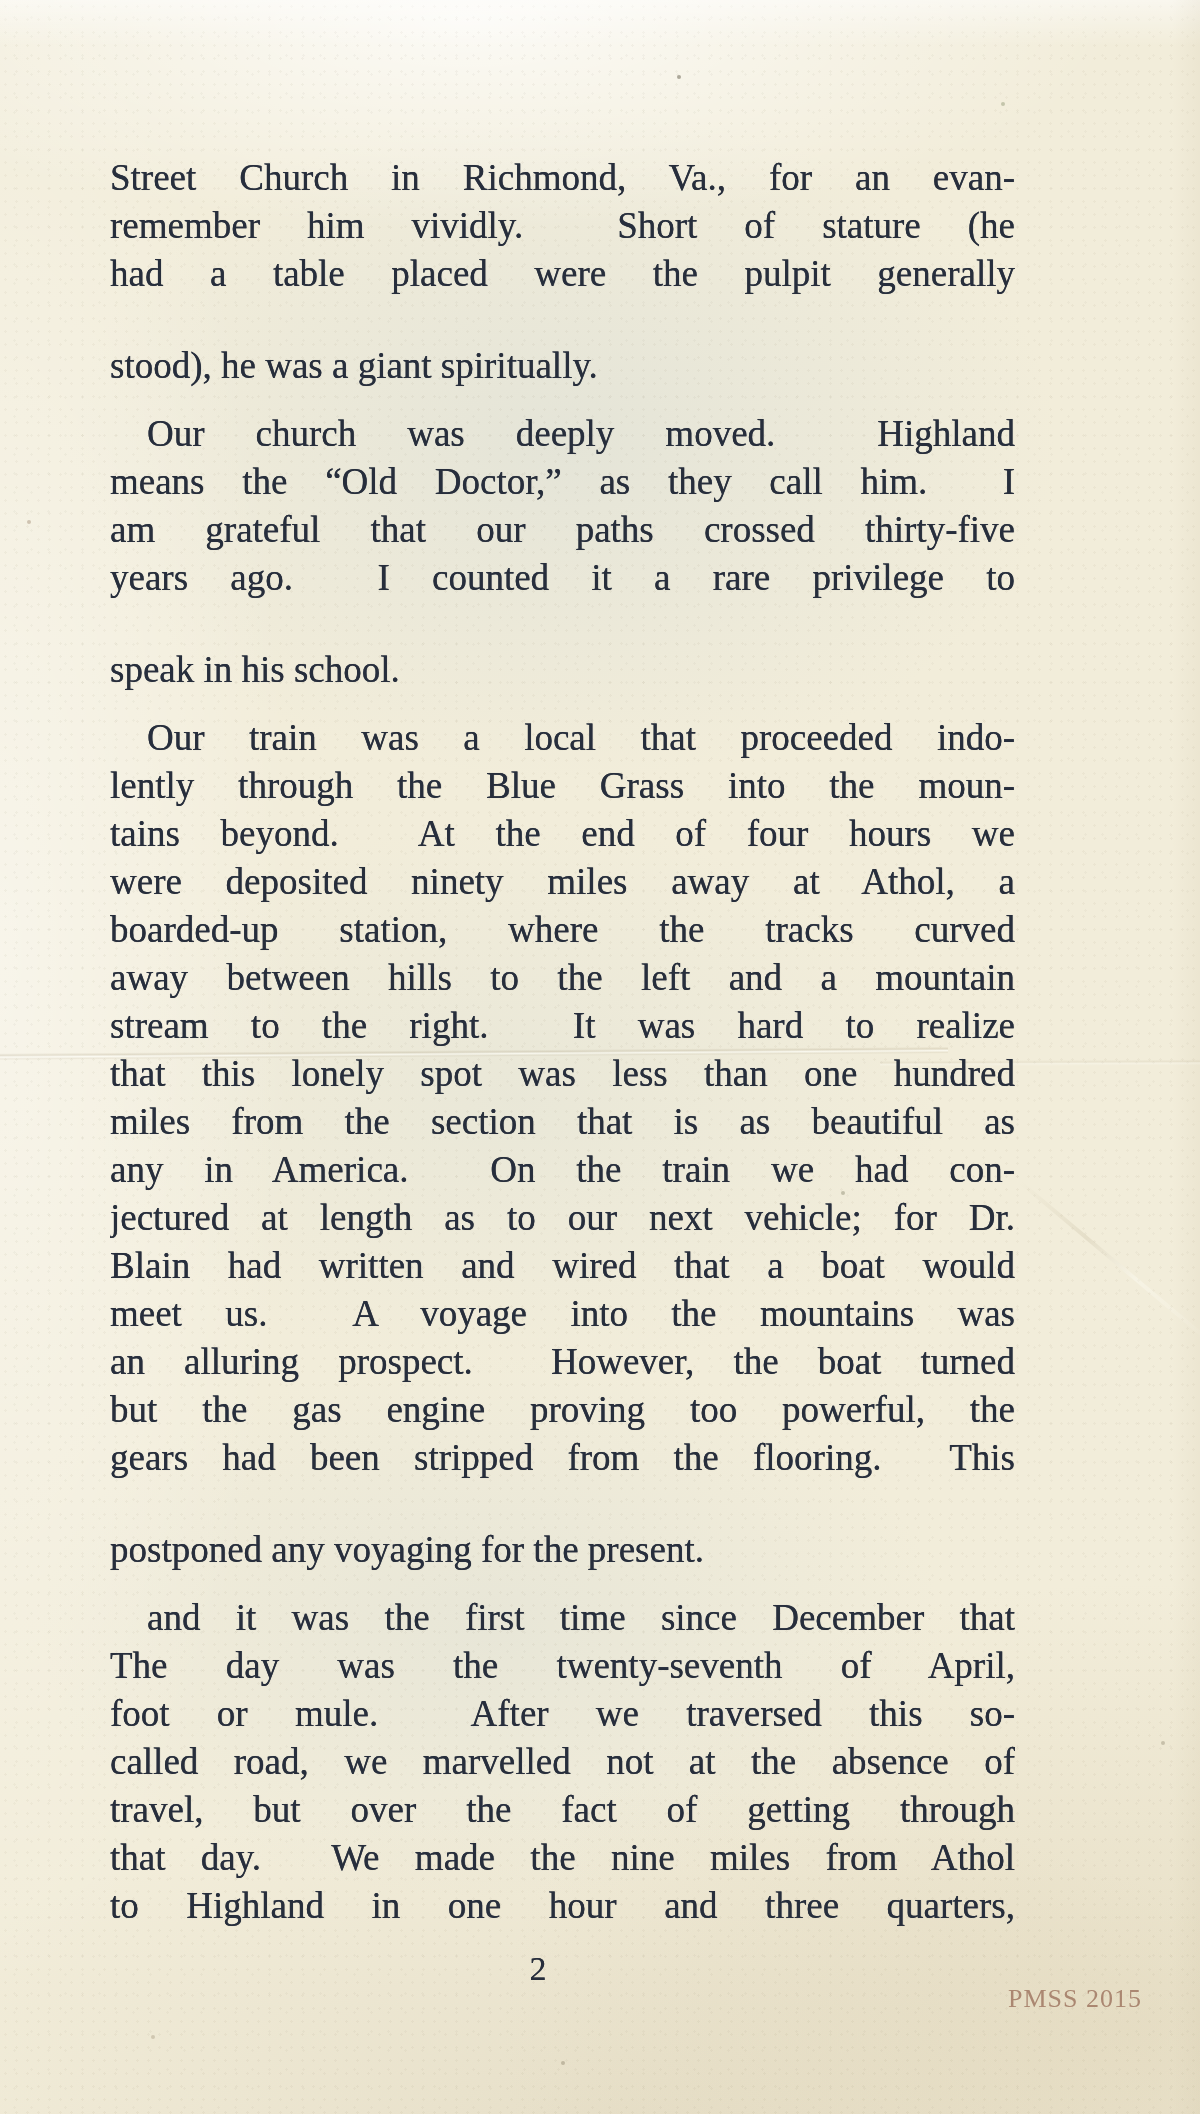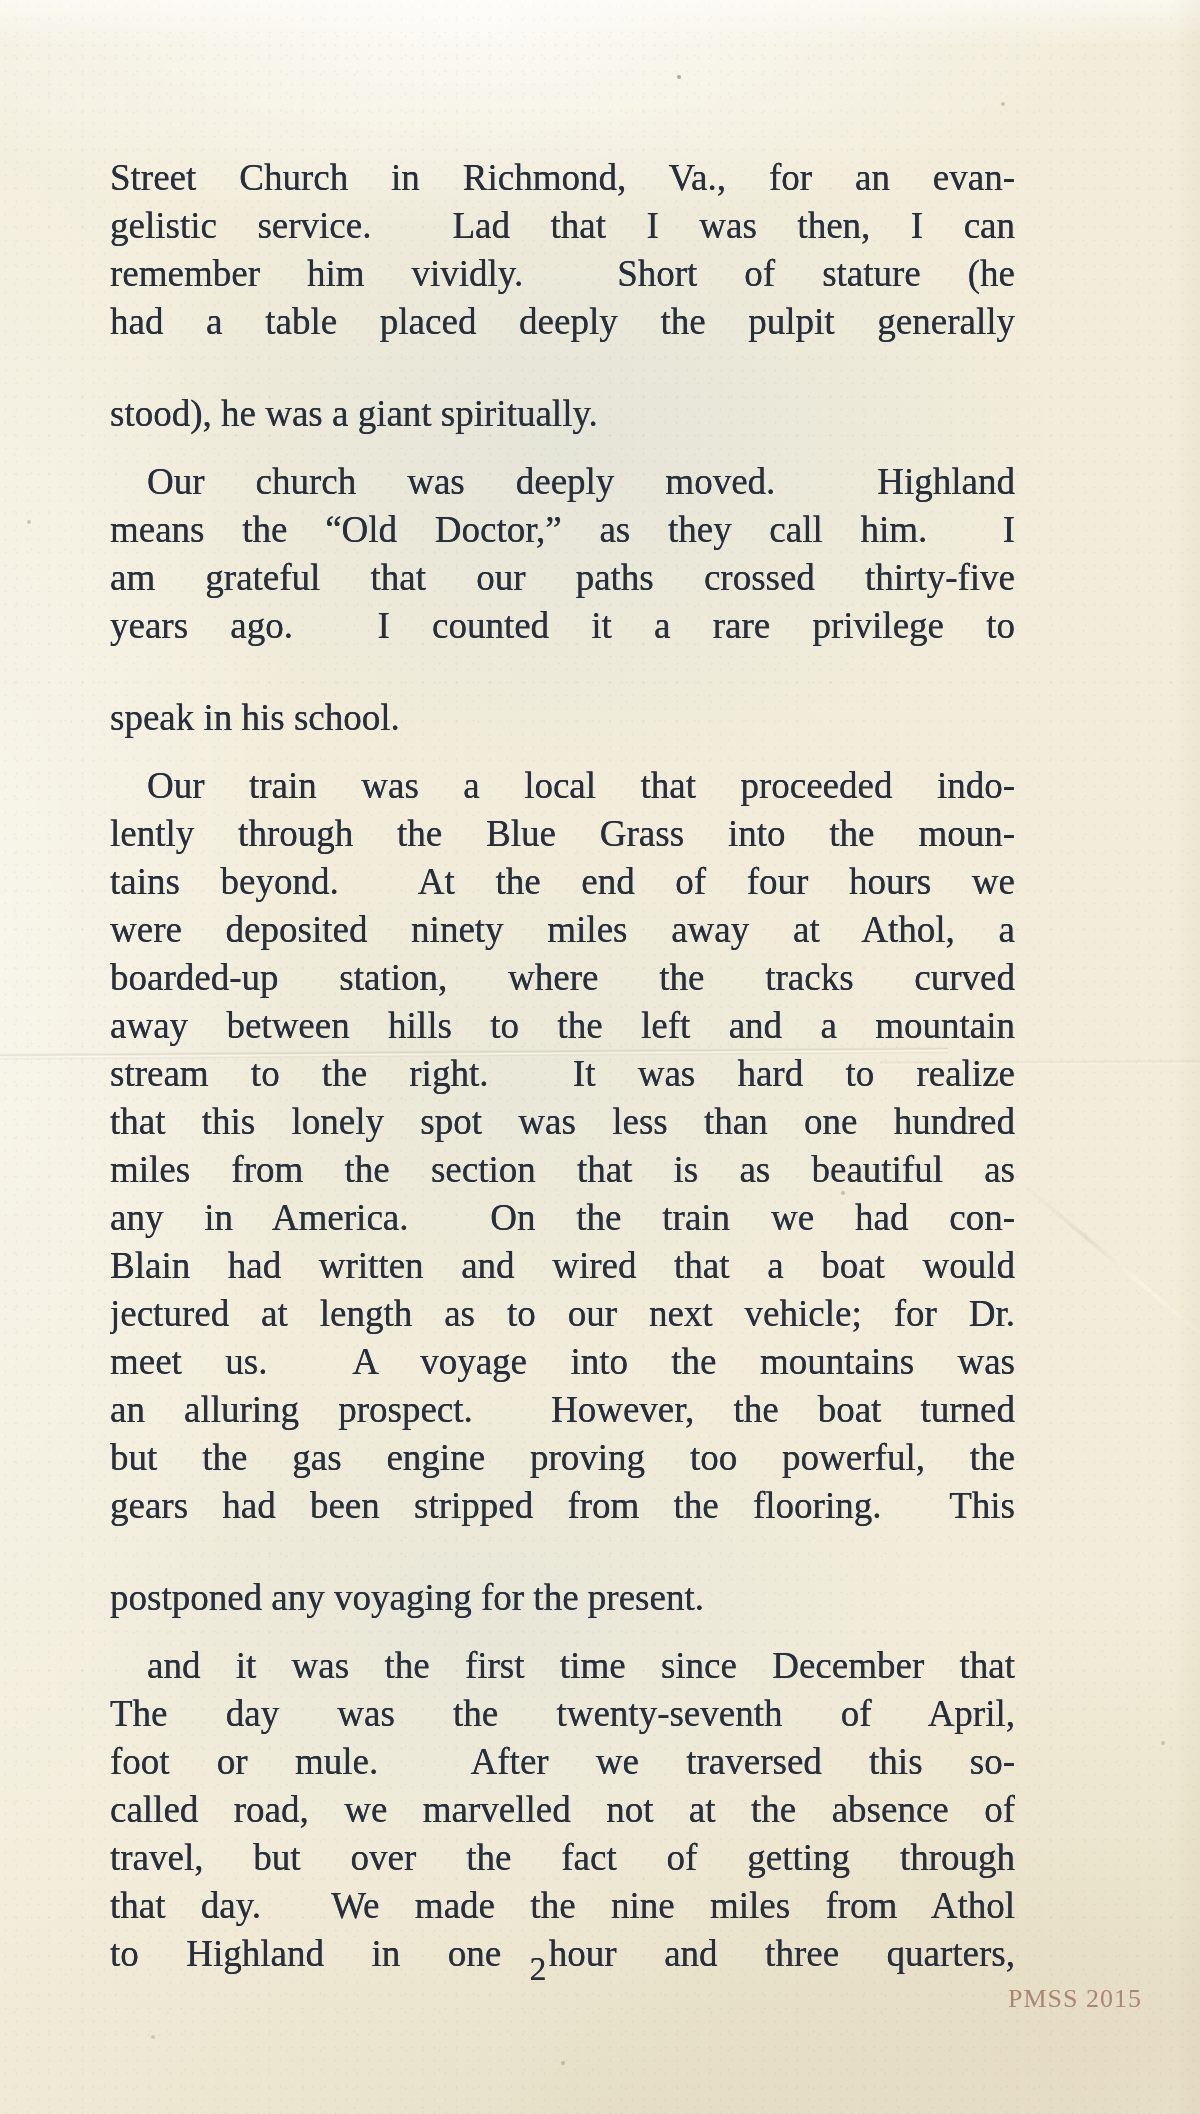--- a/index.html
+++ b/index.html
@@ -96,45 +96,44 @@
   <div class="edge-shade-top"></div>
   <div class="edge-shade-right"></div>
   <div class="crease-h-left"></div>
   <div class="crease-h-right"></div>
   <div class="crease-diag"></div>
   <div class="specks"></div>
 
   <div class="text-block" id="text-block">
       <div class="paragraph">
         <div class="line">Street Church in Richmond, Va., for an evan-</div>
-        <div class="line">gelistic service.&nbsp; Lad that I was then, I can</div>
         <div class="line">remember him vividly.&nbsp; Short of stature (he</div>
-        <div class="line">had a table placed deeply the pulpit generally</div>
+        <div class="line">had a table placed were the pulpit generally</div>
         <div class="line para-end">stood), he was a giant spiritually.</div>
       </div>
       <div class="paragraph indent">
         <div class="line">Our church was deeply moved.&nbsp; Highland</div>
         <div class="line">means the “Old Doctor,” as they call him.&nbsp; I</div>
         <div class="line">am grateful that our paths crossed thirty-five</div>
         <div class="line">years ago.&nbsp; I counted it a rare privilege to</div>
         <div class="line para-end">speak in his school.</div>
       </div>
       <div class="paragraph indent">
         <div class="line">Our train was a local that proceeded indo-</div>
         <div class="line">lently through the Blue Grass into the moun-</div>
         <div class="line">tains beyond.&nbsp; At the end of four hours we</div>
         <div class="line">were deposited ninety miles away at Athol, a</div>
         <div class="line">boarded-up station, where the tracks curved</div>
         <div class="line">away between hills to the left and a mountain</div>
         <div class="line">stream to the right.&nbsp; It was hard to realize</div>
         <div class="line">that this lonely spot was less than one hundred</div>
         <div class="line">miles from the section that is as beautiful as</div>
         <div class="line">any in America.&nbsp; On the train we had con-</div>
+        <div class="line">jectured at length as to our next vehicle; for Dr.</div>
         <div class="line">Blain had written and wired that a boat would</div>
-        <div class="line">jectured at length as to our next vehicle; for Dr.</div>
         <div class="line">meet us.&nbsp; A voyage into the mountains was</div>
         <div class="line">an alluring prospect.&nbsp; However, the boat turned</div>
         <div class="line">but the gas engine proving too powerful, the</div>
         <div class="line">gears had been stripped from the flooring.&nbsp; This</div>
         <div class="line para-end">postponed any voyaging for the present.</div>
       </div>
       <div class="paragraph indent">
         <div class="line">and it was the first time since December that</div>
         <div class="line">The day was the twenty-seventh of April,</div>
         <div class="line">foot or mule.&nbsp; After we traversed this so-</div>

